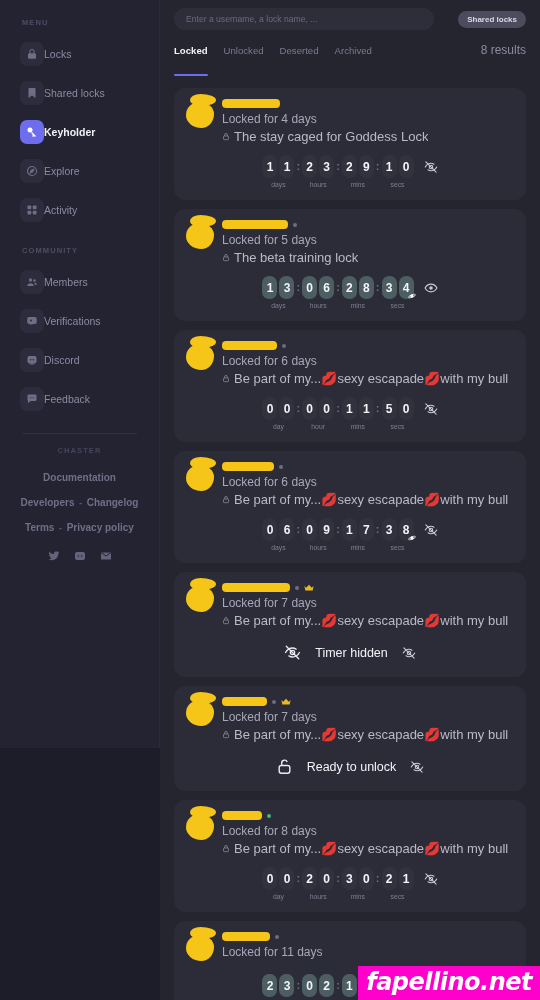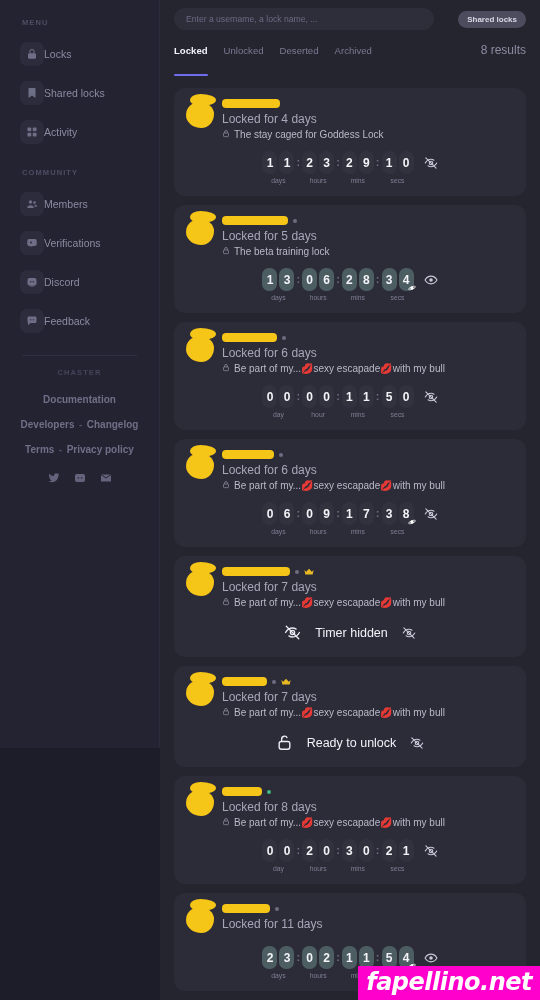--- a/index.html
+++ b/index.html
@@ -116,22 +116,22 @@
   .name-line { display: flex; align-items: center; gap: 5px; height: 11px; }
   .name-redact {
     height: 9px; background: #f5c518; border-radius: 4px;
   }
   .status-dot { width: 4px; height: 4px; border-radius: 50%; background: #6d6d80; }
   .status-dot.online { background: #3fba7a; }
   .crown { color: #e8b923; display: flex; align-items: center; }
   .crown svg { width: 10px; height: 8px; display: block; }
   .locked-for { font-size: 12px; color: #a7a7ba; margin-top: 3px; }
   .desc-line {
-    display: flex; align-items: flex-start; gap: 4px;
-    font-size: 10px; color: #b9b9c9; margin-top: 3px;
+    display: flex; align-items: center; gap: 4px;
+    font-size: 13px; color: #b9b9c9; margin-top: 3px;
   }
   .desc-lock { color: #9a9aae; display: flex; }
   .desc-lock svg { width: 8px; height: 9px; display: block; }
   .desc-text { white-space: nowrap; overflow: hidden; }
   .emo { color: #e8418c; }
 
   
   .timer-row {
     display: flex; align-items: center; justify-content: center;
     gap: 10px; margin-top: 11px;
@@ -196,20 +196,38 @@
           </span>
           <span class="nav-label">Locks</span>
         </div>
         <div class="nav-item">
           <span class="nav-ico">
             <svg viewBox="0 0 24 24" fill="currentColor">
               <path d="M6 2h12a1 1 0 0 1 1 1v19l-7-5-7 5V3a1 1 0 0 1 1-1z"></path>
             </svg>
           </span>
           <span class="nav-label">Shared locks</span>
+        </div>
+        <div class="nav-item active">
+          <span class="nav-ico">
+            <svg viewBox="0 0 24 24" fill="currentColor">
+              <circle cx="8" cy="8" r="5"></circle>
+              <path d="M11 11l9 9-2 2-2-2-2 2-2-2 2-2-3-3z"></path>
+            </svg>
+          </span>
+          <span class="nav-label">Keyholder</span>
+        </div>
+        <div class="nav-item">
+          <span class="nav-ico">
+            <svg viewBox="0 0 24 24" fill="none" stroke="currentColor" stroke-width="2.2">
+              <circle cx="12" cy="12" r="9"></circle>
+              <path d="M15.5 8.5l-2 5-5 2 2-5z" fill="currentColor"></path>
+            </svg>
+          </span>
+          <span class="nav-label">Explore</span>
         </div>
         <div class="nav-item">
           <span class="nav-ico">
             <svg viewBox="0 0 24 24" fill="currentColor">
               <rect x="3" y="3" width="7.5" height="7.5" rx="1.5"></rect>
               <rect x="13.5" y="3" width="7.5" height="7.5" rx="1.5"></rect>
               <rect x="3" y="13.5" width="7.5" height="7.5" rx="1.5"></rect>
               <rect x="13.5" y="13.5" width="7.5" height="7.5" rx="1.5"></rect>
             </svg>
           </span>

